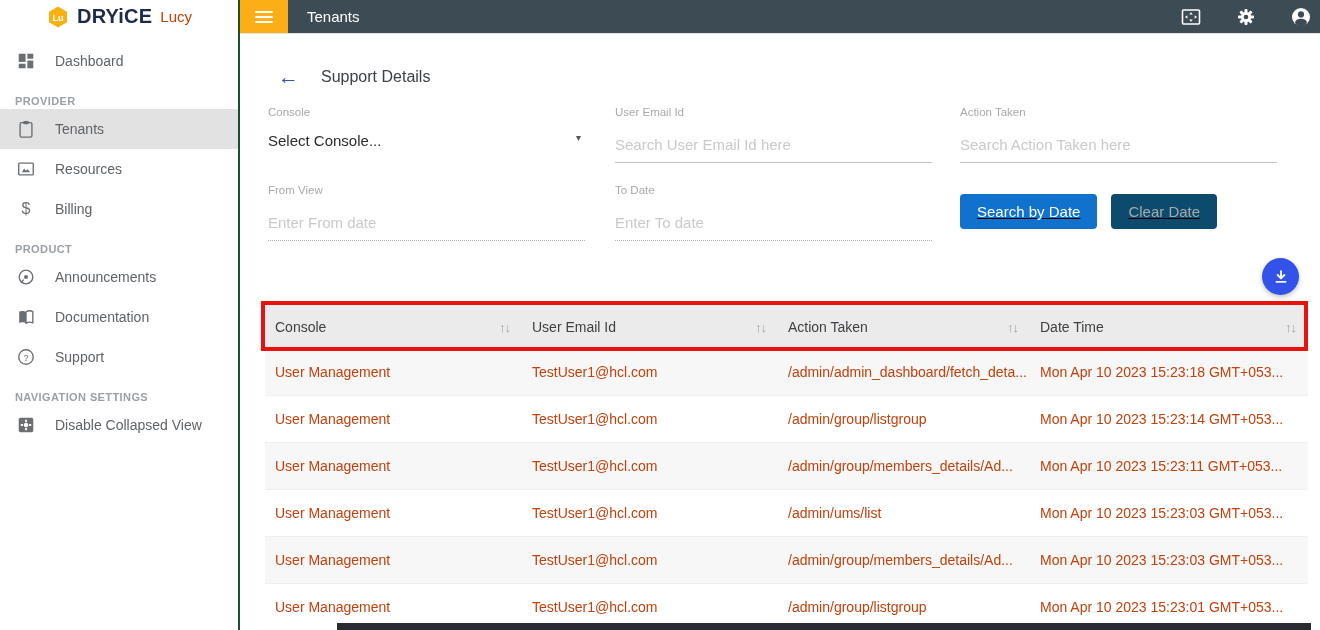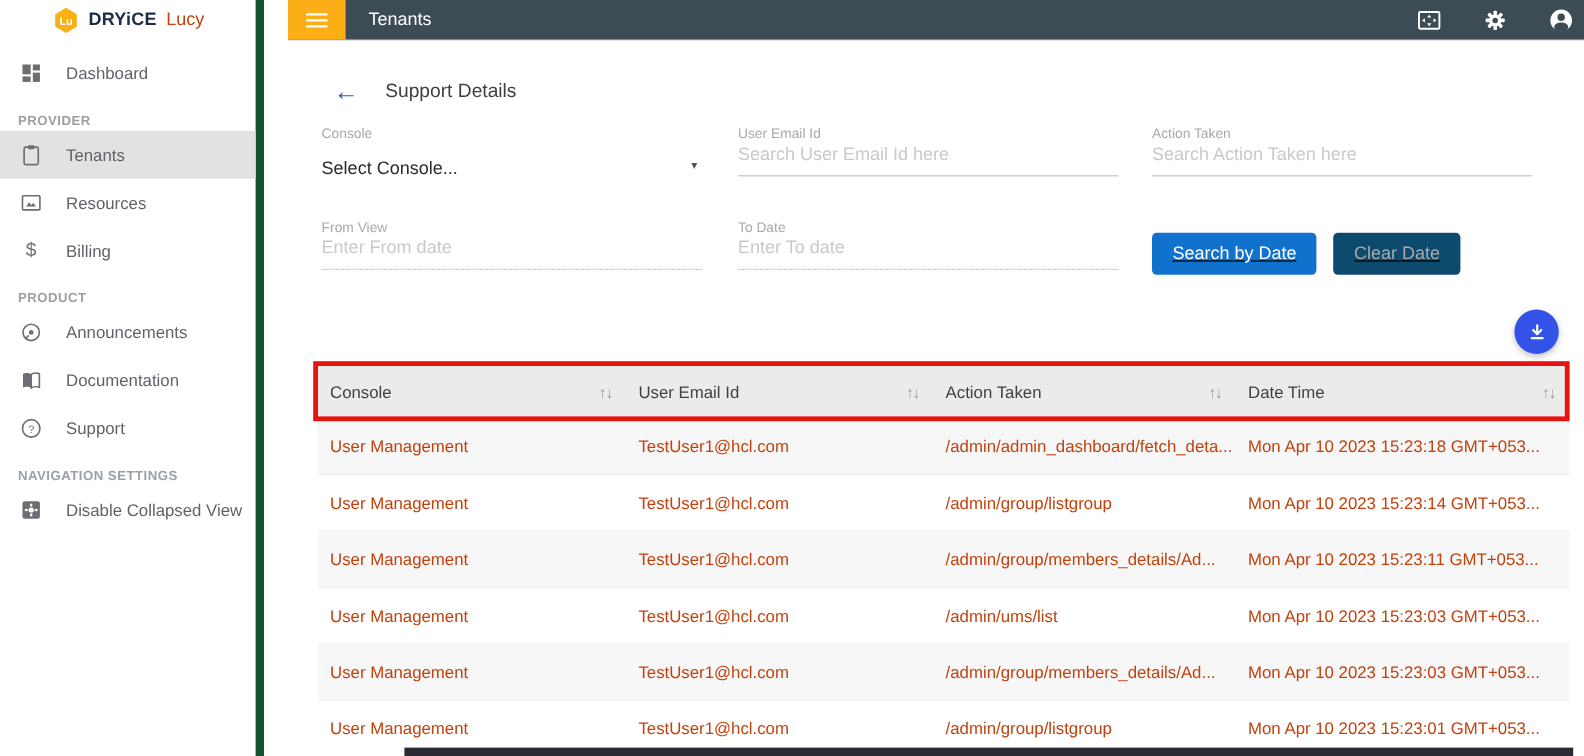--- a/index.html
+++ b/index.html
@@ -1,25 +1,25 @@
 <!DOCTYPE html>
 <html><head>
 <meta charset="utf-8">
 <style>
   * { margin:0; padding:0; box-sizing:border-box; }
   html,body { width:1320px; height:630px; overflow:hidden; background:#fff;
               font-family:"Liberation Sans", sans-serif; position:relative; }
 
   
-  .sidebar { position:absolute; left:0; top:0; width:220px; height:630px;
-             background:#fff; border-right:7px solid #14532d; z-index:3; }
+  .sidebar { position:absolute; left:0; top:0; width:240px; height:630px;
+             background:#fff; border-right:2px solid #14532d; z-index:3; }
   .logo-row { height:33px; display:flex; align-items:center; justify-content:center; gap:7px; }
   .logo-hex { width:24px; height:24px; position:relative; }
   .logo-hex svg { display:block; }
-  .brand-name { font-size:15px; font-weight:800; color:#1e2b48; letter-spacing:.2px; }
+  .brand-name { font-size:20px; font-weight:800; color:#1e2b48; letter-spacing:.2px; }
   .brand-sub { font-size:15px; color:#c2410c; font-weight:500; margin-left:1px; }
   .side-item { height:40px; display:flex; align-items:center; padding-left:15px;
                color:#5f6368; font-size:14px; cursor:pointer; }
   .side-item.active { background:#e2e2e2; }
   .side-item .s-icon { width:22px; height:22px; display:flex; align-items:center;
                        justify-content:center; color:#6b6f73; }
   .side-item .s-label { margin-left:18px; }
   .side-section { margin:14px 0 2px 15px; font-size:11px; font-weight:bold;
                   color:#9aa0a6; letter-spacing:.4px; }
   .icon-dollar { font-size:16px; color:#6b6f73; }
@@ -40,21 +40,21 @@
   .content { position:absolute; left:240px; top:33px; width:1080px; height:597px;
              background:#fff; border-top:1px solid #e2e2e2; }
   .page-head { position:absolute; left:38px; top:33px; display:flex; align-items:center; gap:22px; }
   .back-arrow { color:#3f51b5; font-size:21px; line-height:20px; cursor:pointer; }
   .page-title { font-size:16px; color:#3c4043; font-weight:500; }
 
   .field { position:absolute; width:317px; }
   .f-label { font-size:11.5px; color:#a9a9a9; }
   .f-input { width:100%; border:none; outline:none; background:transparent;
              font-family:"Liberation Sans",sans-serif; font-size:15px; color:#333;
-             margin-top:2px; padding-bottom:9px; }
+             margin-top:18px; padding-bottom:9px; }
   .f-input::placeholder { color:#c9c9c9; }
   .u-solid { border-bottom:1px solid #c4c4c4; }
   .u-dotted { border-bottom:1px dotted #b5b5b5; }
   .f-select { margin-top:14px; padding-bottom:9px; display:flex; align-items:flex-start;
               justify-content:space-between; font-size:15px; color:#2b2b2b; cursor:pointer; }
   .caret { font-size:10px; color:#555; margin-right:4px; }
 
   .btn-row { position:absolute; left:720px; top:160px; display:flex; gap:14px;text-decoration:underline; }
   .btn { height:35px; padding:0 17px; border:none; border-radius:4px; font-size:15px;
          font-family:"Liberation Sans",sans-serif; cursor:pointer; }

